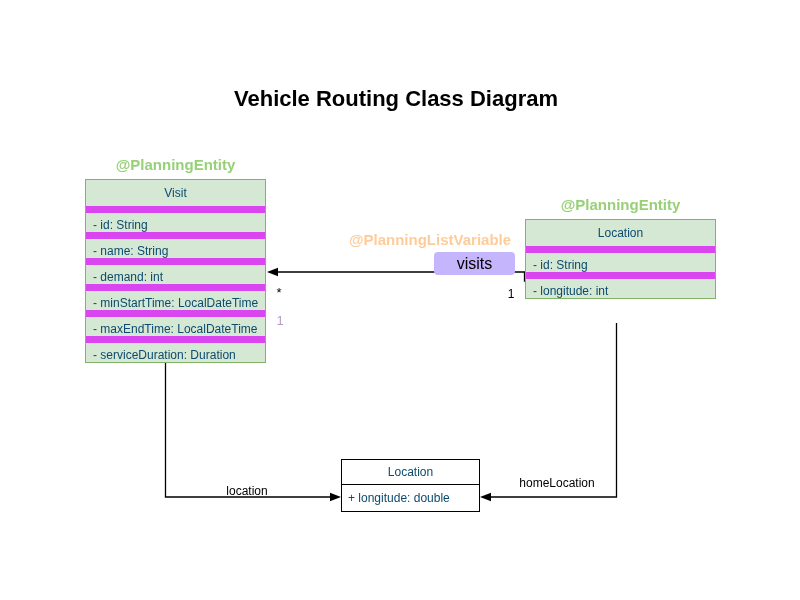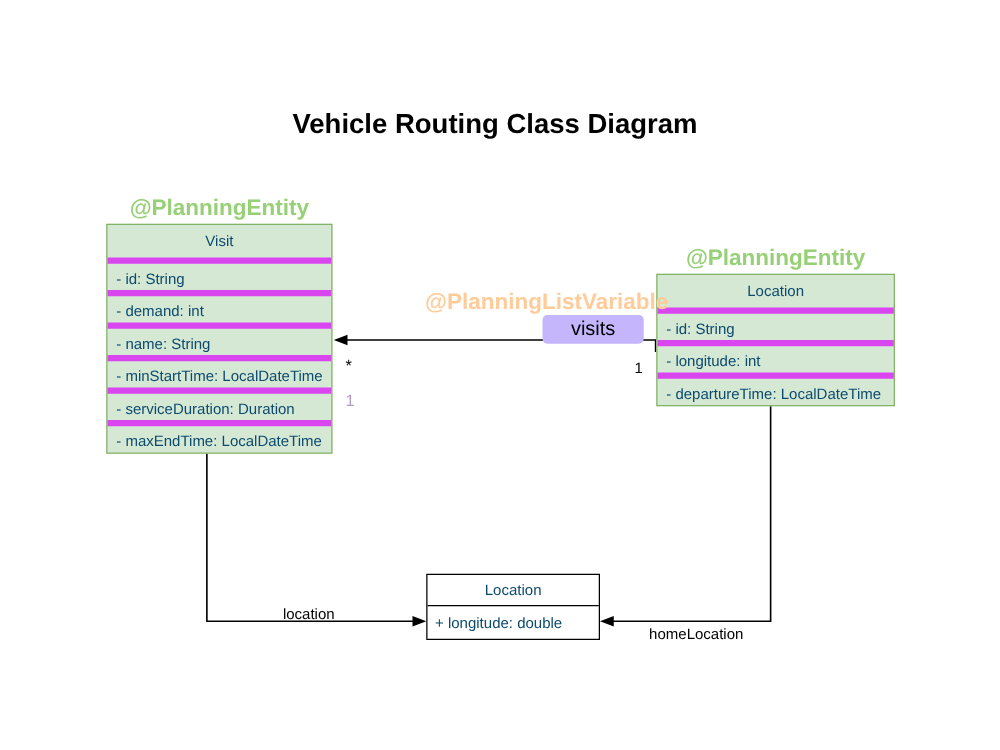--- a/index.html
+++ b/index.html
@@ -20,42 +20,42 @@
   }
   .abs { position: absolute; }
   .diagram-title {
     left: 0; top: 86px; width: 792px;
     text-align: center;
     font-size: 22px;
     font-weight: bold;
     color: #000000;
   }
   .annotation {
-    font-size: 18px;
+    font-size: 15px;
     font-weight: bold;
     text-align: center;
     white-space: nowrap;
   }
   .annotation.green { color: #97d077; }
   .annotation.orange { color: #ffcc99; text-align: center; }
   .uml-class {
     position: absolute;
     background: #d5e8d4;
     border: 1px solid #82b366;
     box-sizing: border-box;
     font-size: 12px;
     color: #0c4a6e;
   }
   .uml-class .uml-header {
     height: 26px; line-height: 26px;
     text-align: center;
   }
   .uml-class .uml-row {
     height: 26px; line-height: 25px;
-    border-top: 5px solid #d946ef;
+    border-top: 7px solid #d946ef;
     padding-left: 7px;
     box-sizing: border-box;
     white-space: nowrap;
   }
   .uml-class.plain {
     background: #ffffff;
     border: 1px solid #000000;
   }
   .uml-class.plain .uml-header {
     height: 24px; line-height: 24px;
@@ -112,43 +112,42 @@
       <polygon points="480,497 491,492.8 491,501.2" fill="#000000"></polygon>
     </g>
   </svg>
 
   <div class="abs diagram-title">Vehicle Routing Class Diagram</div>
 
   <div class="abs annotation green" style="left:85px; top:156px; width:181px;">@PlanningEntity</div>
   <div class="uml-class" style="left:85px; top:179px; width:181px;">
     <div class="uml-header">Visit</div>
     <div class="uml-row">- id: String</div>
+    <div class="uml-row">- name: String</div>
     <div class="uml-row">- demand: int</div>
-    <div class="uml-row">- name: String</div>
     <div class="uml-row">- minStartTime: LocalDateTime</div>
+    <div class="uml-row">- maxEndTime: LocalDateTime</div>
     <div class="uml-row">- serviceDuration: Duration</div>
-    <div class="uml-row">- maxEndTime: LocalDateTime</div>
   </div>
 
   <div class="abs annotation green" style="left:525px; top:196px; width:191px;">@PlanningEntity</div>
   <div class="uml-class" style="left:525px; top:219px; width:191px;">
     <div class="uml-header">Location</div>
     <div class="uml-row">- id: String</div>
     <div class="uml-row">- longitude: int</div>
-    <div class="uml-row">- departureTime: LocalDateTime</div>
   </div>
 
   <div class="uml-class plain" style="left:341px; top:459px; width:139px;">
     <div class="uml-header">Location</div>
     <div class="uml-row">+ longitude: double</div>
   </div>
 
   <div class="abs annotation orange" style="left:340px; top:231px; width:180px;">@PlanningListVariable</div>
   <div class="abs edge-badge" style="left:434px; top:252px; width:81px; height:23px;">visits</div>
   <div class="abs multiplicity" style="left:272px; top:285px; width:14px; font-size:13px;">*</div>
   <div class="abs multiplicity" style="left:504px; top:287px; width:14px;">1</div>
   <div class="abs multiplicity purple" style="left:273px; top:313px; width:14px;">1</div>
 
   <div class="abs edge-label" style="left:207px; top:484px; width:80px;">location</div>
 
-  <div class="abs edge-label" style="left:512px; top:500px; width:90px;">homeLocation</div>
+  <div class="abs edge-label" style="left:512px; top:476px; width:90px;">homeLocation</div>
 
 </div>
 
 </body></html>

